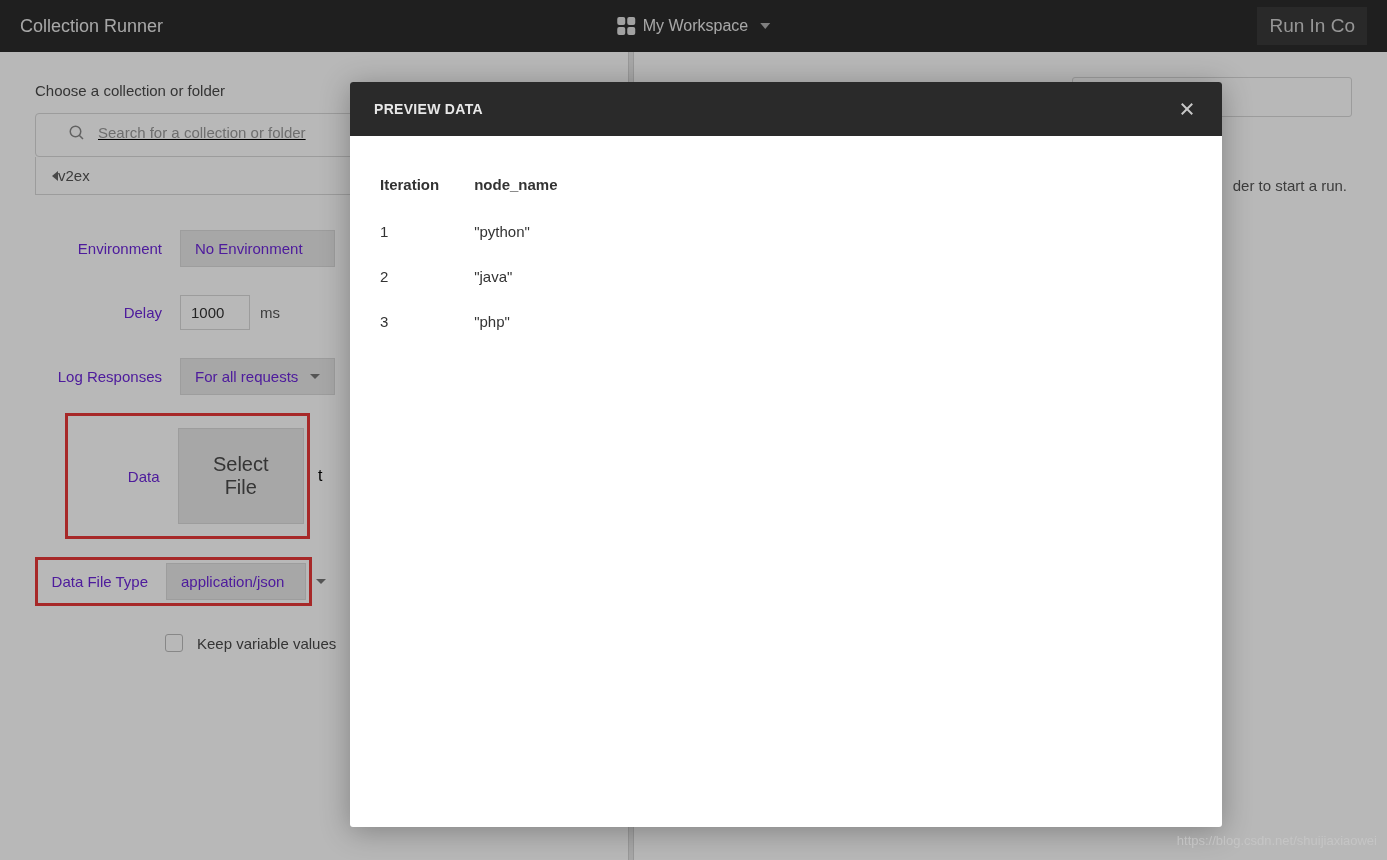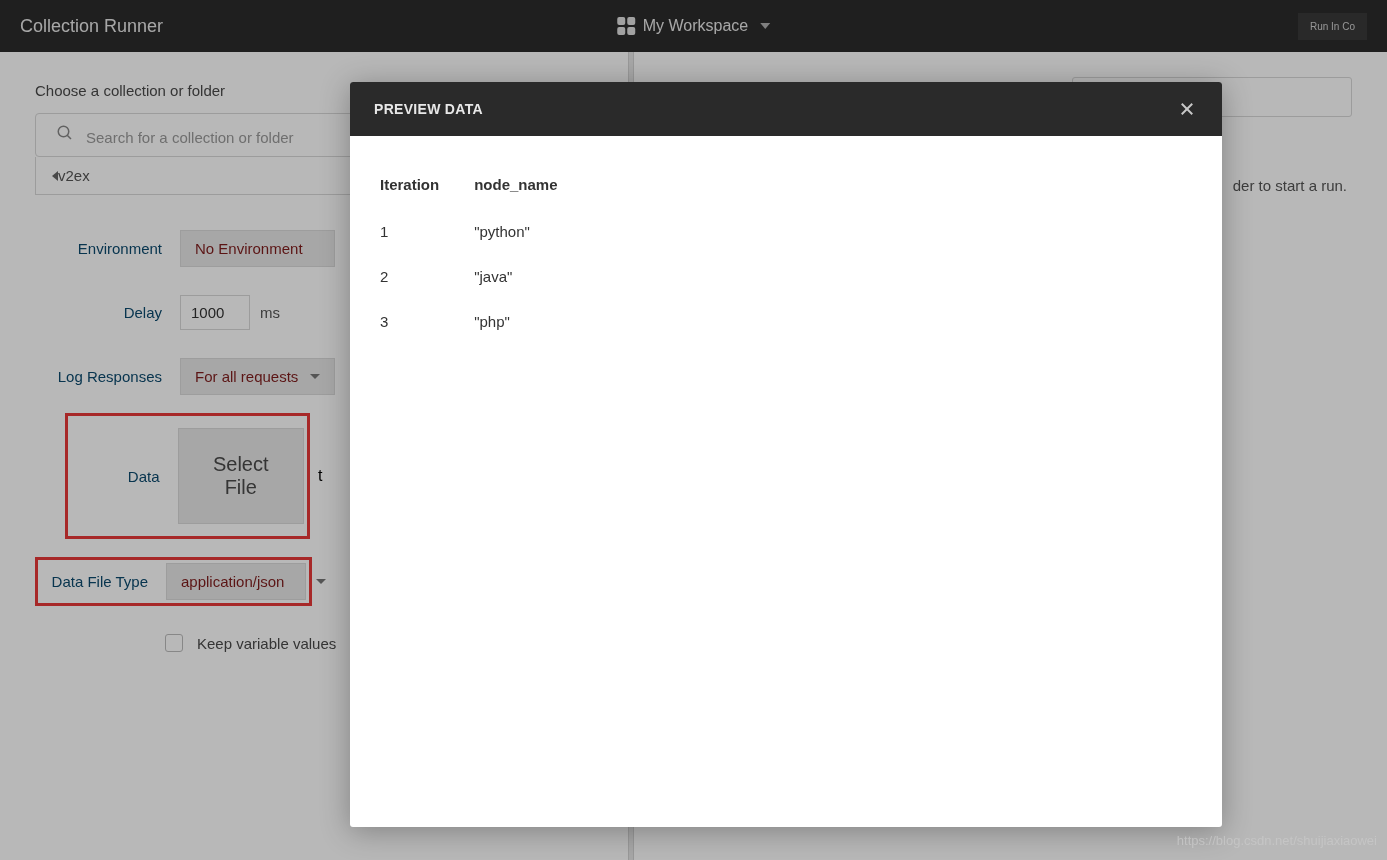--- a/index.html
+++ b/index.html
@@ -7,48 +7,48 @@
 
     
     .header { height: 52px; background: #2b2b2b; display: flex; align-items: center; padding: 0 20px; color: #e8e8e8; }
     .header-title { font-size: 18px; font-weight: 400; }
     .header-center { position: absolute; left: 50%; transform: translateX(-50%); display: flex; align-items: center; gap: 8px; }
     .grid-icon { display: inline-flex; flex-wrap: wrap; width: 18px; height: 18px; gap: 2px; }
     .grid-icon span { width: 8px; height: 8px; background: #e0e0e0; border-radius: 2px; }
     .workspace-name { font-size: 16px; font-weight: 500; color: #e8e8e8; }
     .chevron-down { width: 0; height: 0; border-left: 5px solid transparent; border-right: 5px solid transparent; border-top: 6px solid #b0b0b0; margin-left: 4px; }
     .header-right { margin-left: auto; }
-    .run-btn { background: #3a3a3a; color: #d0d0d0; padding: 8px 12px; border: none; cursor: pointer; font-size: 10px; }
+    .run-btn { background: #3a3a3a; color: #d0d0d0; padding: 8px 12px; border: none; cursor: pointer; font-size: 19px; }
 
     
     .main { display: flex; height: calc(100% - 52px); }
     .left-panel { width: 628px; padding: 30px 35px 0 35px; overflow-y: auto; }
     .divider-v { width: 6px; background: #e8e8e8; border-left: 1px solid #d5d5d5; border-right: 1px solid #d5d5d5; }
     .right-panel { flex: 1; padding: 25px 35px; }
 
     
     .section-label { font-size: 15px; color: #4a4a4a; margin-bottom: 14px; }
-    .search-box { border: 1px solid #d8d8d8; border-radius: 4px; display: flex; align-items: flex-end; padding: 10px 20px; gap: 12px; }
+    .search-box { border: 1px solid #d8d8d8; border-radius: 4px; display: flex; align-items: flex-start; padding: 10px 32px; gap: 12px; text-decoration: underline; }
     .search-icon svg { width: 18px; height: 18px; }
     .search-input { border: none; outline: none; flex: 1; font-size: 15px; color: #333; }
     .search-input::placeholder { color: #9a9a9a; }
 
     .collection-nav { border: 1px solid #d8d8d8; border-top: none; padding: 10px 16px; display: flex; align-items: center; font-size: 15px; color: #555; }
     .caret-left { width: 0; height: 0; border-top: 5px solid transparent; border-bottom: 5px solid transparent; border-right: 6px solid #666; }
 
     .request-list { border: 1px solid #d8d8d8; border-top: none; height: 200px; padding: 14px 10px; }
     .request-item { display: flex; align-items: center; gap: 10px; padding: 0 4px; }
     .method-badge { font-size: 10px; font-weight: 700; color: #0f9d58; letter-spacing: 0.5px; }
     .request-url { font-size: 15px; color: #888; }
 
     .settings-grid { margin-top: 35px; padding: 0 30px; }
     .setting-row { display: flex; align-items: center; margin-bottom: 28px; }
-    .setting-label { width: 115px; text-align: right; padding-right: 18px; font-size: 15px; color: #0c4a6e; }
+    .setting-label { width: 115px; text-align: right; padding-right: 18px; font-size: 15px; color: #6d28d9; }
     .setting-control { display: flex; align-items: center; gap: 10px; }
-    .dropdown-box { background: #e8e8e8; border: 1px solid #dadada; padding: 9px 14px; font-size: 15px; color: #7f1d1d; min-width: 155px; display: flex; align-items: center; justify-content: space-between; cursor: pointer; }
+    .dropdown-box { background: #e8e8e8; border: 1px solid #dadada; padding: 9px 14px; font-size: 15px; color: #6d28d9; min-width: 155px; display: flex; align-items: center; justify-content: space-between; cursor: pointer; }
     .mini-chevron { width: 0; height: 0; border-left: 5px solid transparent; border-right: 5px solid transparent; border-top: 5px solid #777; margin-left: 8px; }
     .num-input { border: 1px solid #d8d8d8; padding: 8px 10px; width: 70px; font-size: 15px; color: #333; text-align: left; }
     .unit-label { font-size: 15px; color: #555; }
     .select-file-btn { background: #e8e8e8; border: 1px solid #dadada; padding: 24px 22px; font-size: 20px; color: #4a4a4a; cursor: pointer; }
 
     .red-box { border: 3px solid #e83838; padding: 3px; display: inline-flex; align-items: center; }
     .red-box-1 { margin-left: -3px; }
     .red-box .setting-label { padding-left: 5px; }
 
     .checkbox-row { display: flex; align-items: center; gap: 14px; margin-left: 100px; margin-top: 5px; }

